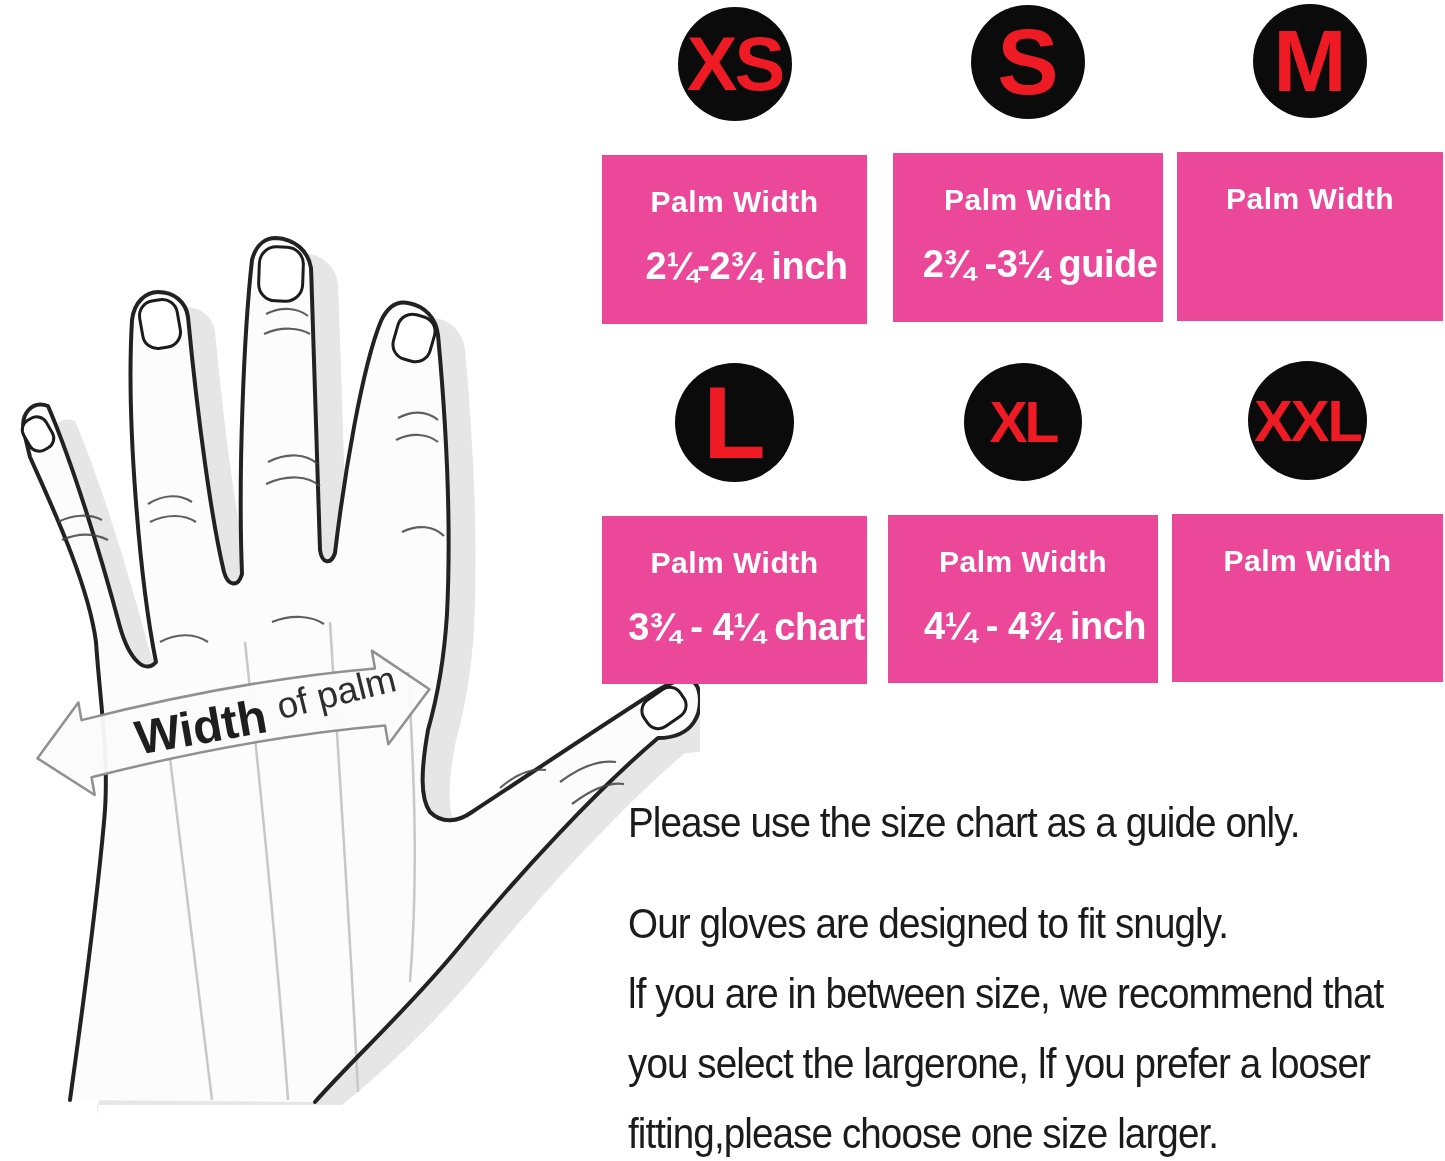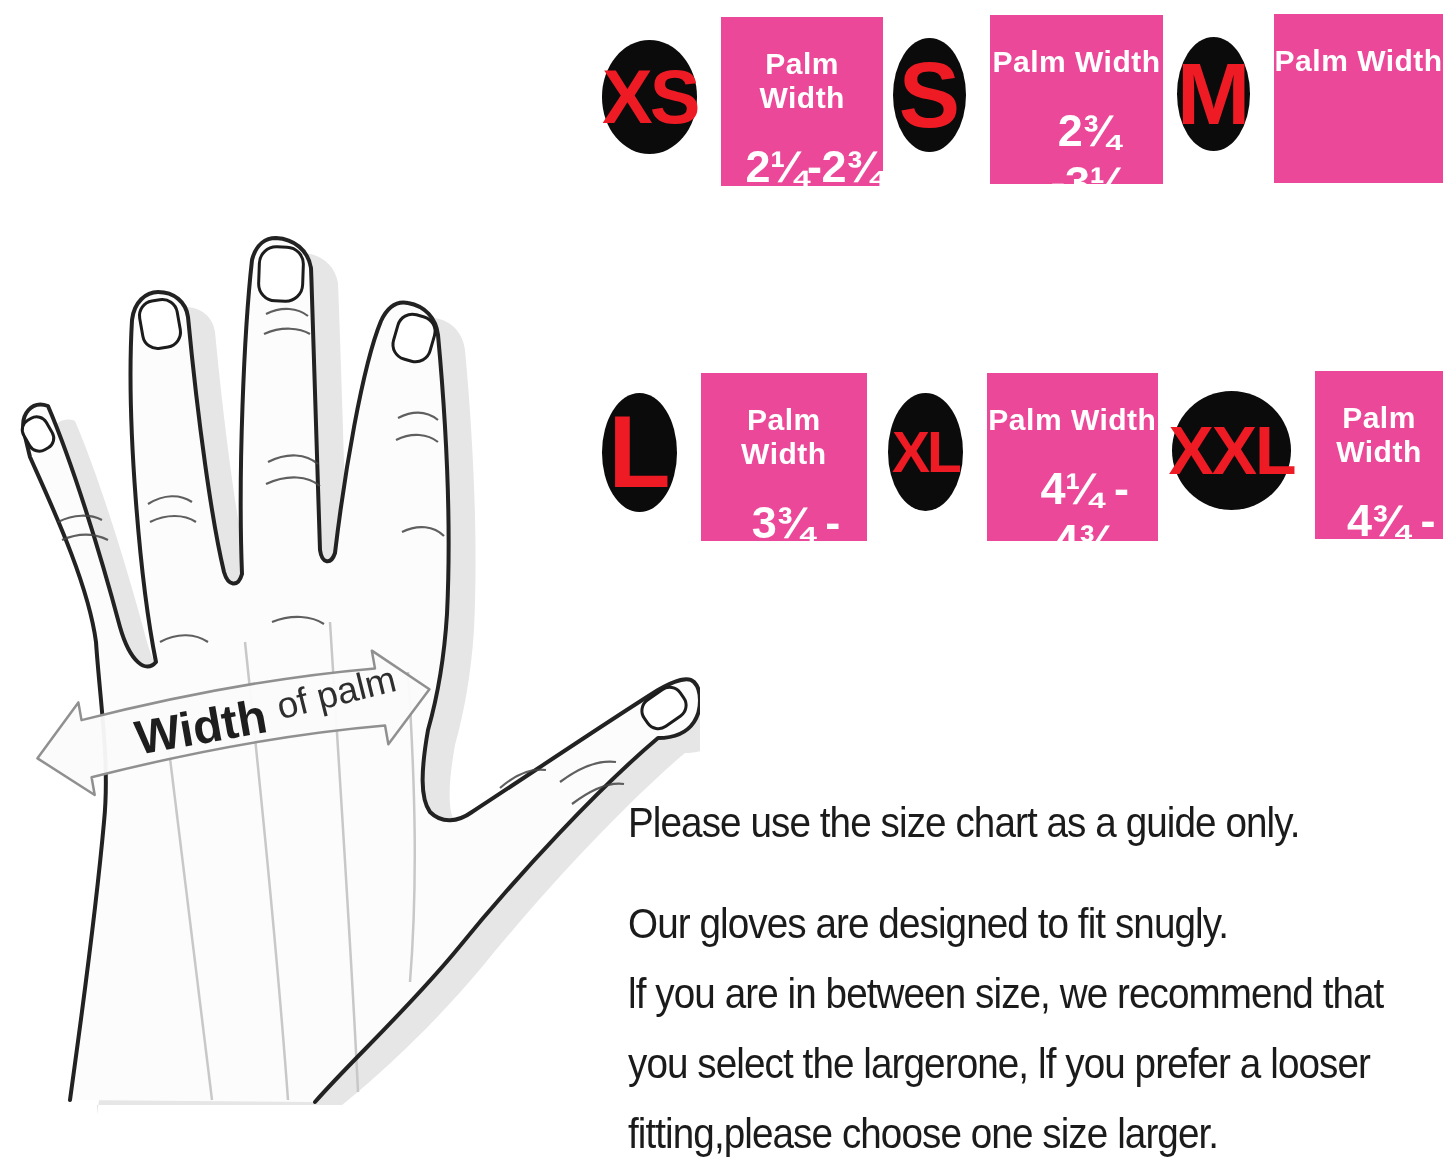--- a/index.html
+++ b/index.html
@@ -2,46 +2,46 @@
 <html><head>
 <meta charset="utf-8">
 <style>
   html,body{margin:0;padding:0;background:#fff;}
   .canvas{
     position:relative;width:1445px;height:1161px;background:#ffffff;
     overflow:hidden;font-family:"Liberation Sans", sans-serif;
   }
 
   
-  .tile{position:absolute;display:flex;flex-direction:row;align-items:center;gap:24px;}
+  .tile{position:absolute;display:flex;flex-direction:column;align-items:center;gap:24px;}
   .badge{
     border-radius:50%;background:#0b0b0b;color:#ee1b24;
     display:flex;align-items:center;justify-content:center;
     font-weight:bold;line-height:1;
   }
   .panel{
     background:#ec4899;color:#ffffff;width:100%;text-align:center;
     margin-top:10px;
   }
   .panel .pw{padding-top:30px;font-size:30px;font-weight:bold;letter-spacing:.5px;}
-  .panel .range{margin-top:26px;font-size:45px;font-weight:bold;letter-spacing:-.5px;margin-left:24px;}
+  .panel .range{margin-top:26px;font-size:38px;font-weight:bold;letter-spacing:-.5px;margin-left:24px;}
 
   .t-xs {left:602px;top:7px;width:265px;}
   .t-s  {left:893px;top:5px;width:270px;}
   .t-m  {left:1177px;top:4px;width:266px;}
   .t-l  {left:602px;top:363px;width:265px;}
   .t-xl {left:888px;top:363px;width:270px;}
   .t-xxl{left:1172px;top:361px;width:271px;}
 
   .t-xs  .badge{width:114px;height:114px;font-size:76px;letter-spacing:-3px;}
   .t-s   .badge{width:114px;height:114px;font-size:92px;}
   .t-m   .badge{width:114px;height:114px;font-size:88px;}
   .t-l   .badge{width:119px;height:119px;font-size:102px;}
   .t-xl  .badge{width:118px;height:118px;font-size:57px;letter-spacing:-3px;}
-  .t-xxl .badge{width:119px;height:119px;font-size:68px;letter-spacing:-2px;}
+  .t-xxl .badge{width:119px;height:119px;font-size:58px;letter-spacing:-2px;}
 
   .row1 .panel{height:169px;}
   .row2 .panel{height:168px;}
 
   
   .hand{position:absolute;left:0;top:222px;width:700px;height:939px;}
 
   
   .note-block{
     position:absolute;left:628px;color:#1b1b1b;font-size:42px;
@@ -211,21 +211,20 @@
       <div class="range">4¼ - 4¾ inch</div>
     </div>
   </div>
 
   <div class="tile row2 t-xxl">
     <div class="badge">
       <span>XXL</span>
     </div>
     <div class="panel">
       <div class="pw">Palm Width</div>
-      <div class="range">4¾ - 5¼ inch</div>
     </div>
   </div>
 
   <div id="note-1" class="note-block">
     <div>Please use the size chart as a guide only.</div>
   </div>
   <div id="note-2" class="note-block">
     <div>Our gloves are designed to fit snugly.</div>
     <div>lf you are in between size, we recommend that</div>
     <div>you select the largerone, lf you prefer a looser</div>

